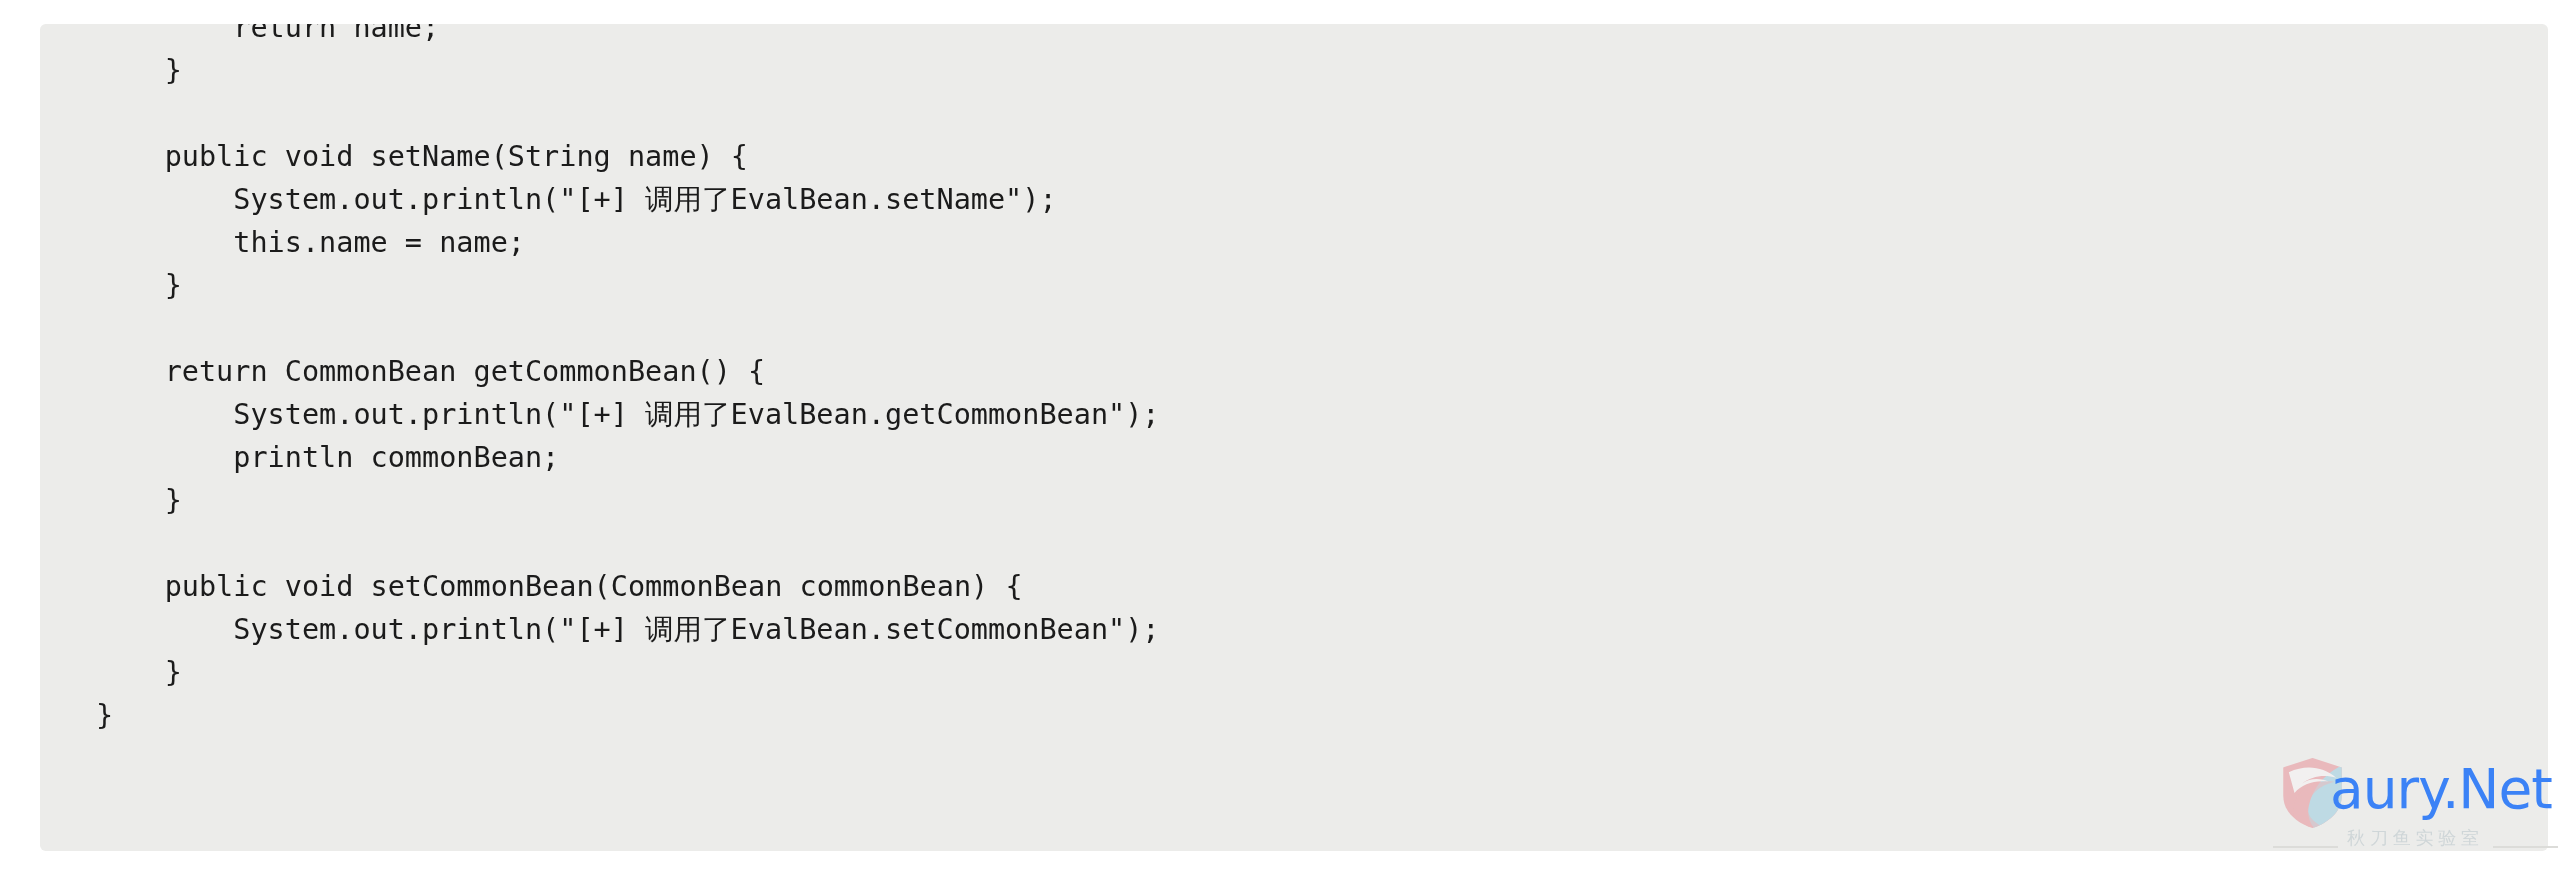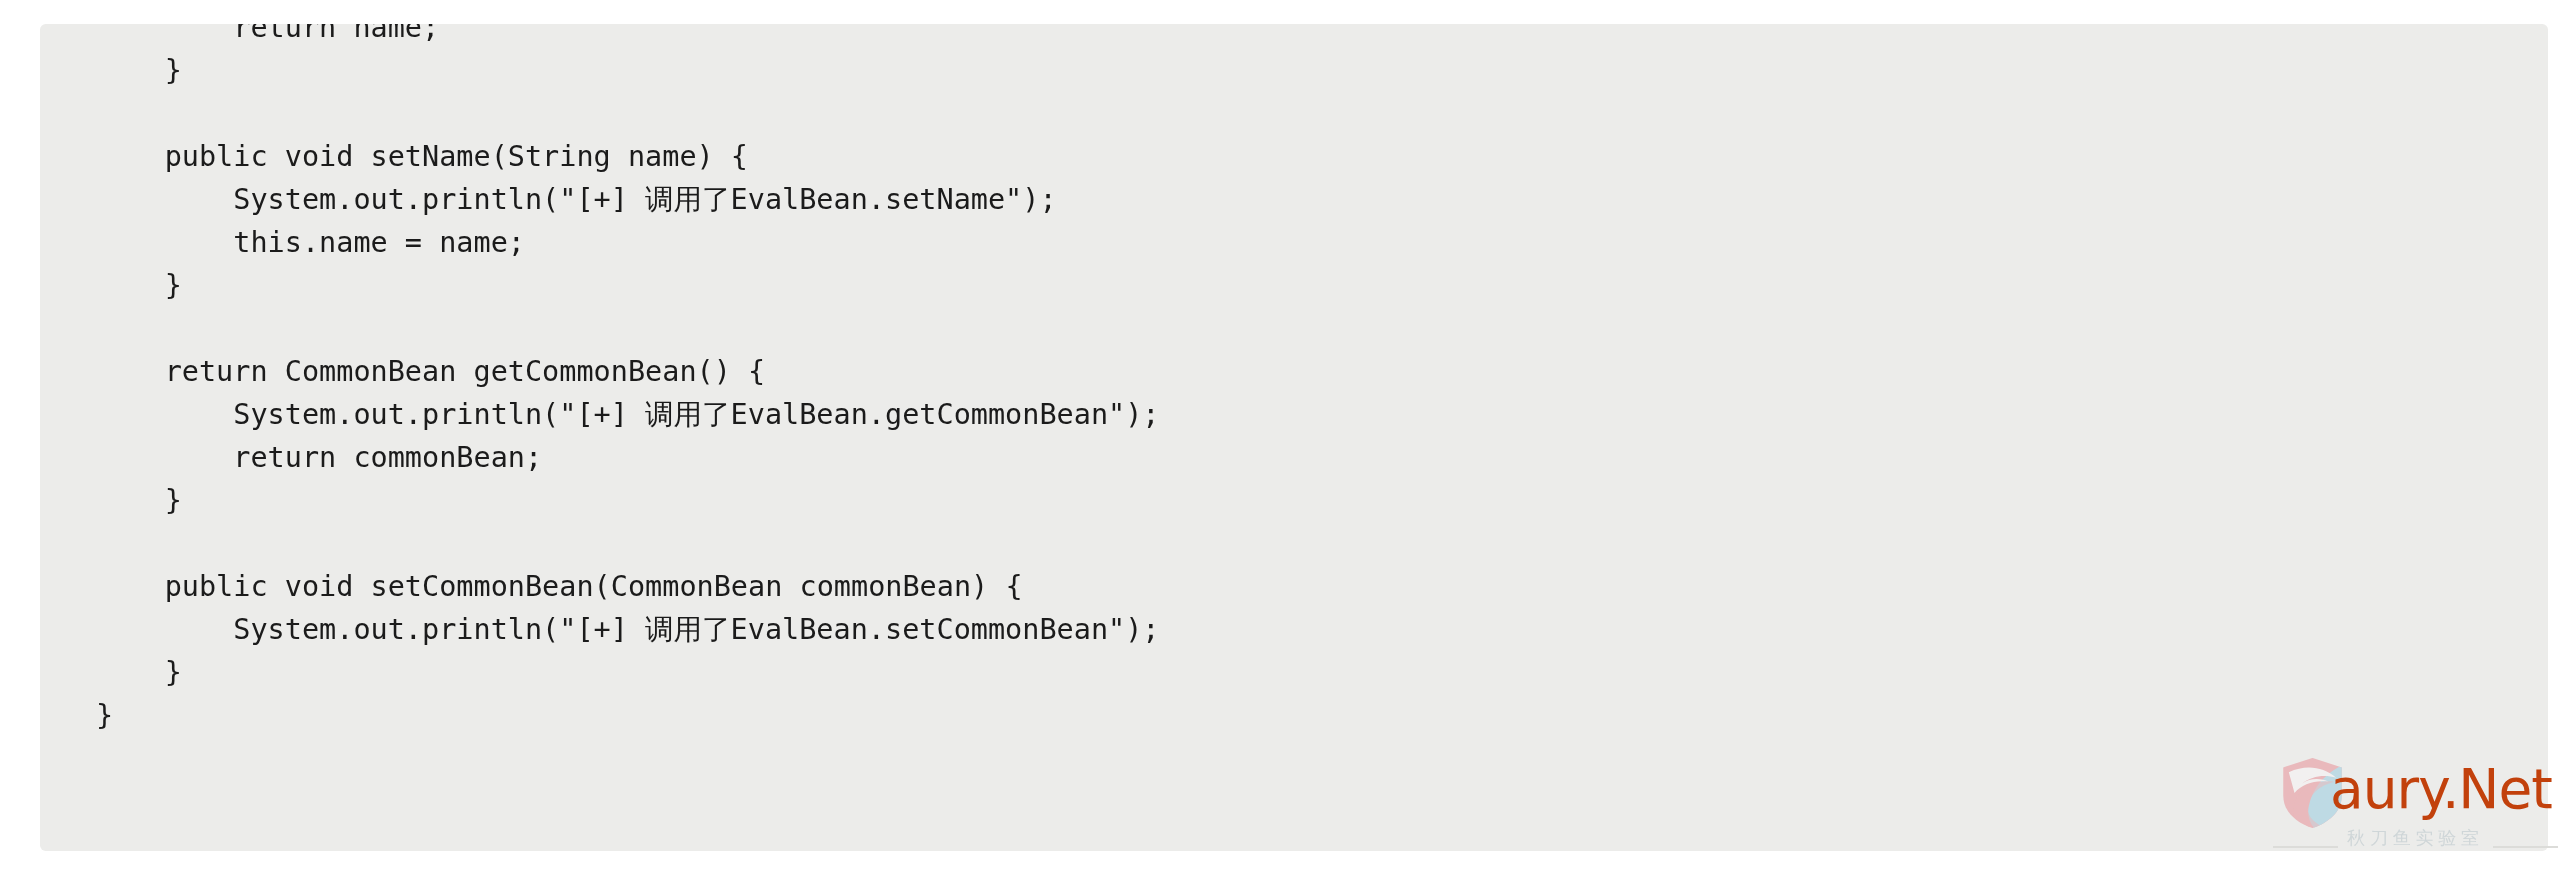--- a/index.html
+++ b/index.html
@@ -71,21 +71,21 @@
   }
 
   #wm-wordmark {
     position: absolute;
     left: 57px;
     top: 5.7px;
     font-family: "DejaVu Sans", "Liberation Sans", sans-serif;
     font-size: 55px;
     line-height: 61px;
     font-weight: 400;
-    color: #c2410c;
+    color: #3b82f6;
     letter-spacing: -1px;
     white-space: nowrap;
   }
 
   #wm-sub-row {
     position: absolute;
     left: 0px;
     top: 70px;
     width: 285px;
     height: 25px;
@@ -118,21 +118,21 @@
       <div class="code-line">        return name;</div>
       <div class="code-line">    }</div>
       <div class="code-line blank"></div>
       <div class="code-line">    public void setName(String name) {</div>
       <div class="code-line">        System.out.println("[+] 调用了EvalBean.setName");</div>
       <div class="code-line">        this.name = name;</div>
       <div class="code-line">    }</div>
       <div class="code-line blank"></div>
       <div class="code-line">    return CommonBean getCommonBean() {</div>
       <div class="code-line">        System.out.println("[+] 调用了EvalBean.getCommonBean");</div>
-      <div class="code-line">        return commonBean;</div>
+      <div class="code-line">        println commonBean;</div>
       <div class="code-line">    }</div>
       <div class="code-line blank"></div>
       <div class="code-line">    public void setCommonBean(CommonBean commonBean) {</div>
       <div class="code-line">        System.out.println("[+] 调用了EvalBean.setCommonBean");</div>
       <div class="code-line">    }</div>
       <div class="code-line">}</div>
     </div>
 </div>
 
 <div id="watermark">

